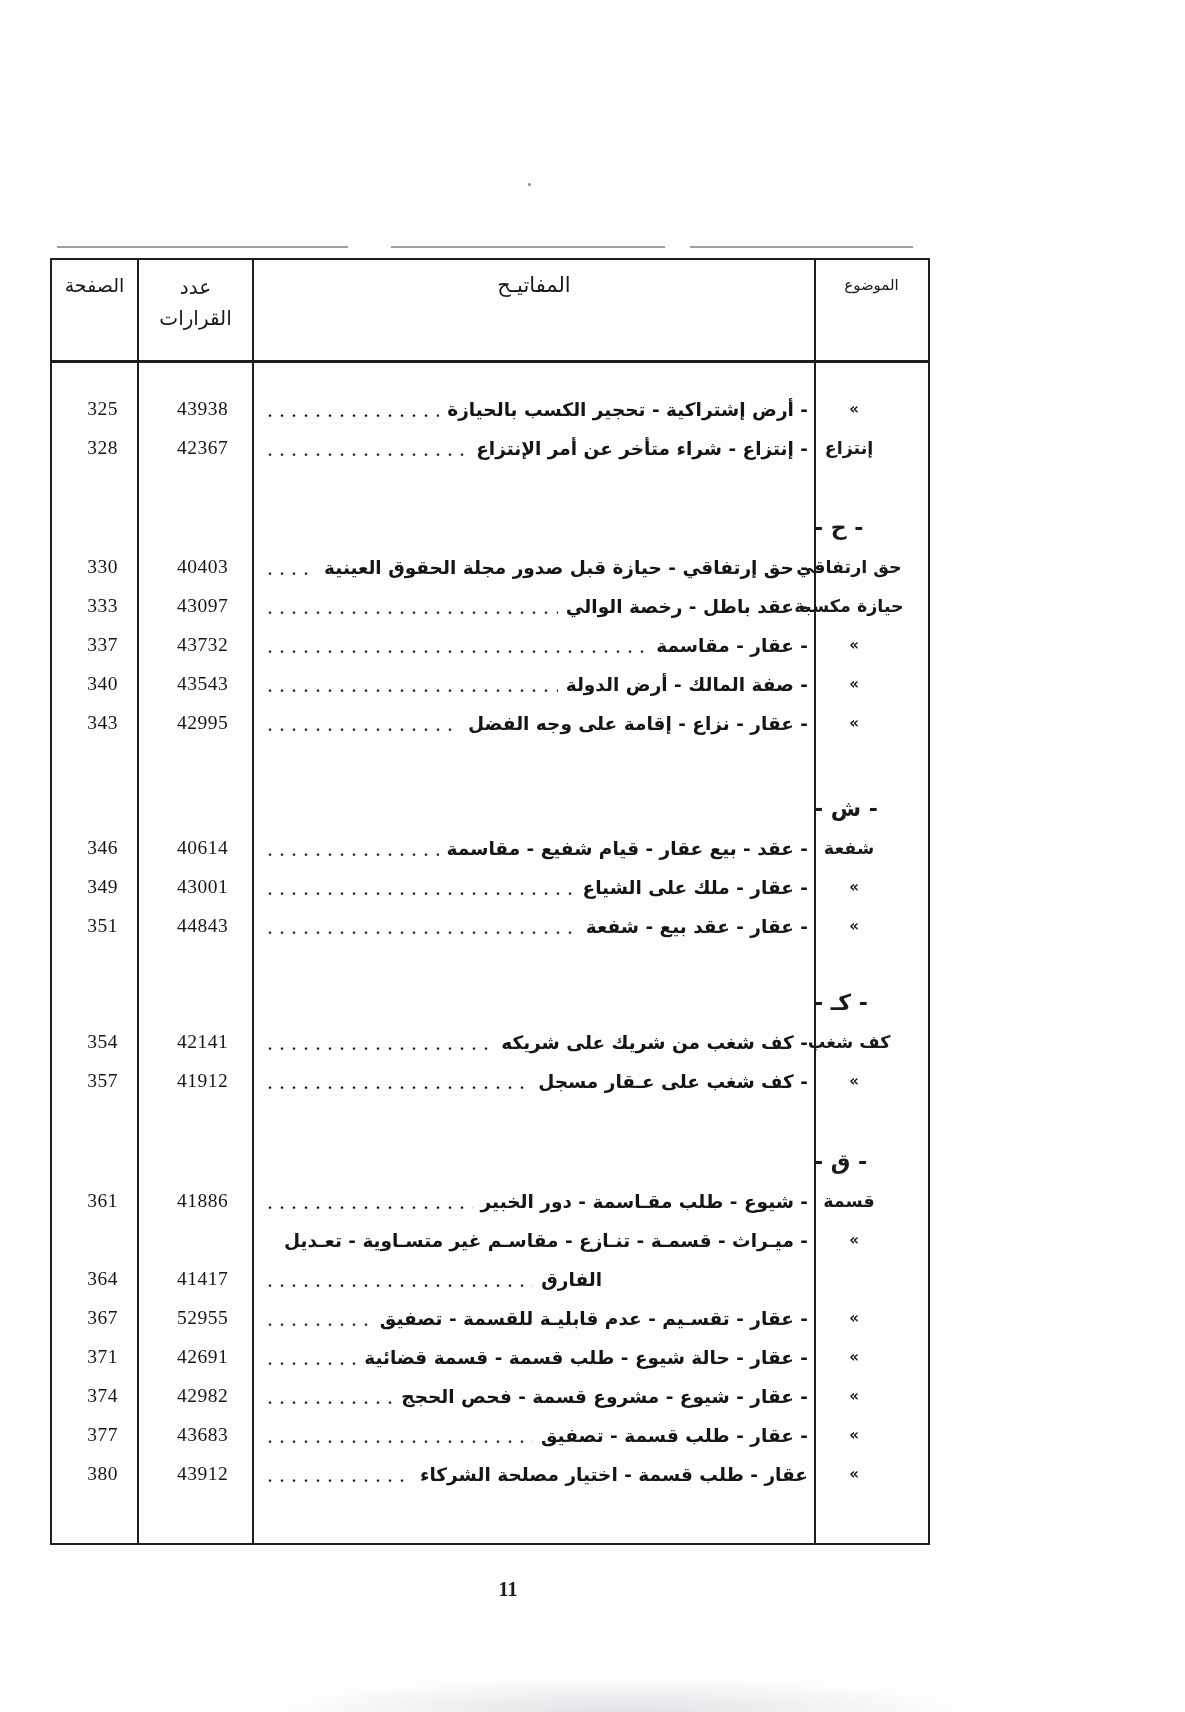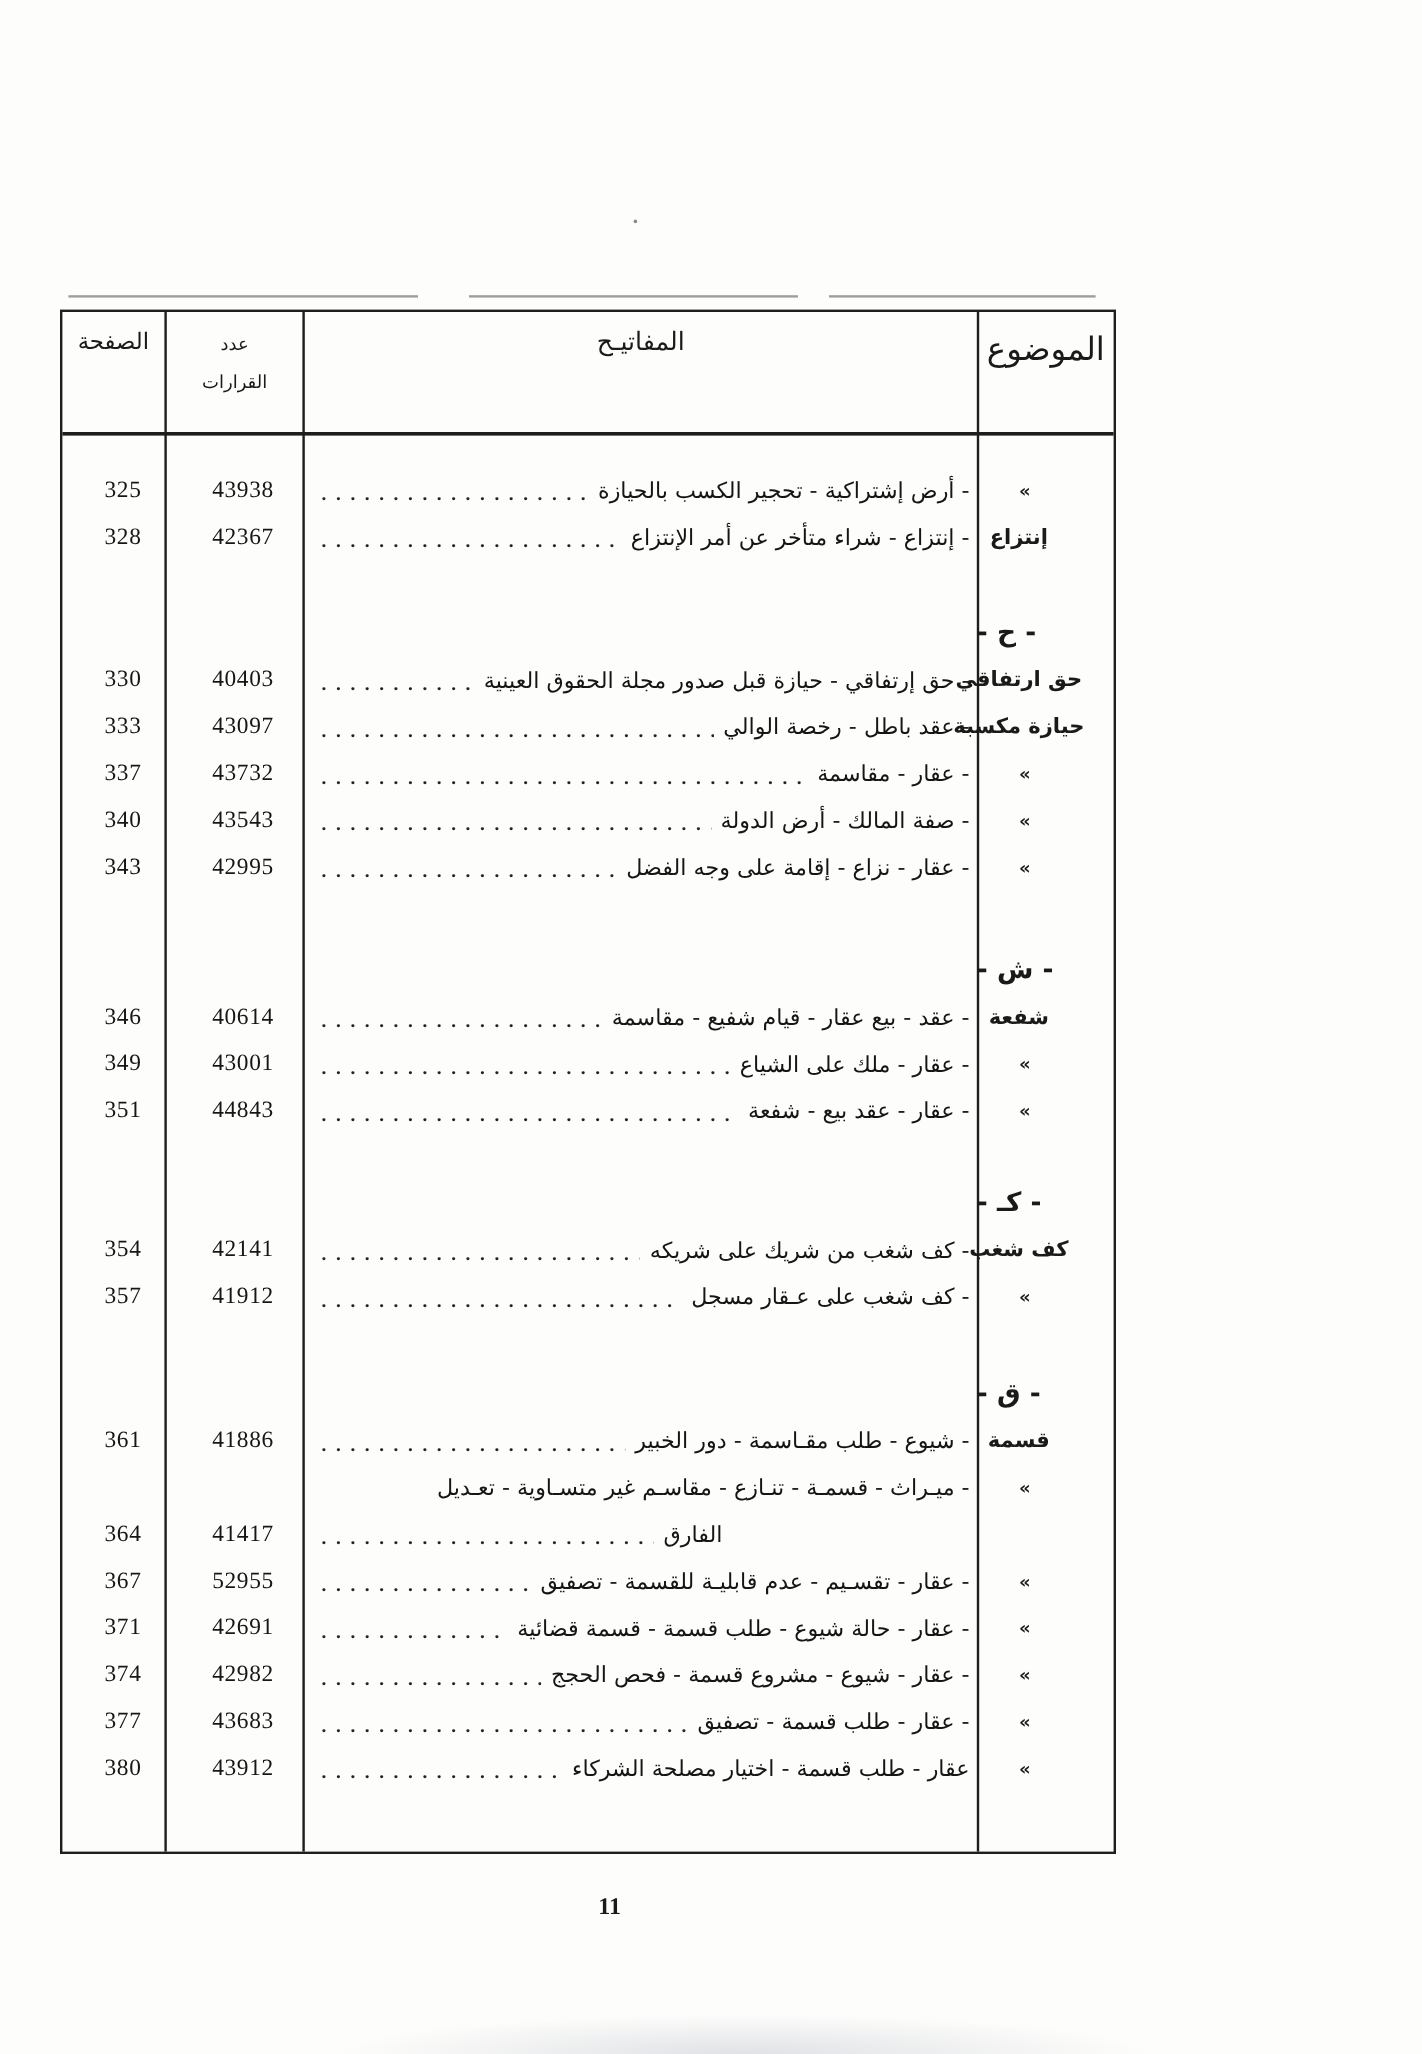--- a/index.html
+++ b/index.html
@@ -28,40 +28,40 @@
     border:2.5px solid #1e1e1e;background:transparent;box-sizing:border-box;
   }
   .vline{position:absolute;top:0;bottom:0;width:2px;background:#1e1e1e;}
   .vline.v1{left:85px;} .vline.v2{left:200px;} .vline.v3{left:762px;}
   .header-sep{position:absolute;left:0;right:0;top:100px;height:2.5px;background:#1e1e1e;}
 
   
   .thead{position:absolute;left:0;right:0;top:0;height:100px;}
   .th{position:absolute;direction:rtl;font-weight:normal;text-align:center;}
   .th-page{left:0;width:85px;top:14px;font-size:19px;}
-  .th-dec{left:87px;width:113px;top:12px;font-size:15px;line-height:31px;}
+  .th-dec{left:87px;width:113px;top:12px;font-size:20px;line-height:31px;}
   .th-keys{left:202px;width:560px;top:13px;font-size:21px;}
-  .th-subj{left:764px;width:111px;top:16px;font-size:27px;}
+  .th-subj{left:764px;width:111px;top:16px;font-size:15px;}
 
   
   .tbody{position:absolute;left:0;right:0;top:102.5px;bottom:0;overflow:hidden;}
   .spacer0{height:27px;} .gap-h{height:40px;} .gap-sh{height:46px;} .gap-k{height:37px;} .gap-q{height:41px;}
   .row{display:grid;grid-template-columns:85px 115px 562px 1fr;height:39px;align-items:center;}
   .c{min-width:0;}
   .c-page,.c-dec{
     text-align:center;font-family:"Liberation Serif",serif;font-size:19.5px;
     letter-spacing:.5px;direction:ltr;color:#161616;padding-left:16px;
   }
   .c-keys{
     direction:rtl;display:flex;align-items:center;
     padding:0 6px 0 16px;box-sizing:border-box;height:100%;
   }
   .c-keys.indent{padding-right:212px;}
   .ktext{
-    font-size:18.5px;font-weight:normal;white-space:nowrap;line-height:39px;color:#151515;
+    font-size:18.5px;font-weight:bold;white-space:nowrap;line-height:39px;color:#151515;
   }
   .dots{flex:1 1 auto;overflow:hidden;white-space:nowrap;height:18px;line-height:14px;
     margin:10px 8px 0 0;direction:ltr;text-align:left;color:#222;}
   .dots::before{
     content:". . . . . . . . . . . . . . . . . . . . . . . . . . . . . . . . . . . . . . . . . . . . . . . . . . . . . . . . . . . . . . . . . . . . . . . . . . . . . . . .";
     font-size:16px;font-family:"Liberation Serif",serif;letter-spacing:2px;font-weight:bold;
   }
   .c-subj{
     direction:rtl;display:flex;align-items:center;justify-content:center;
     padding-right:44px;box-sizing:border-box;font-weight:bold;font-size:17.5px;white-space:nowrap;

